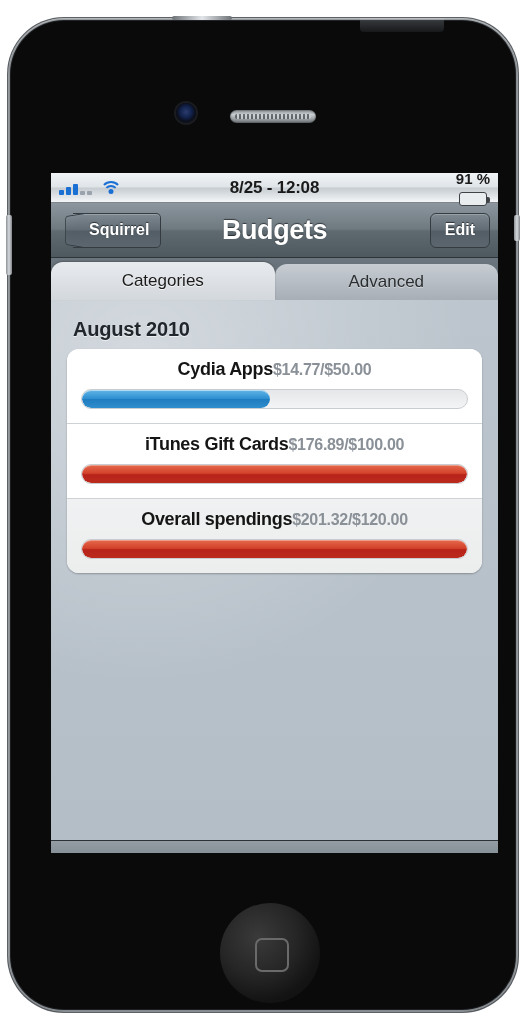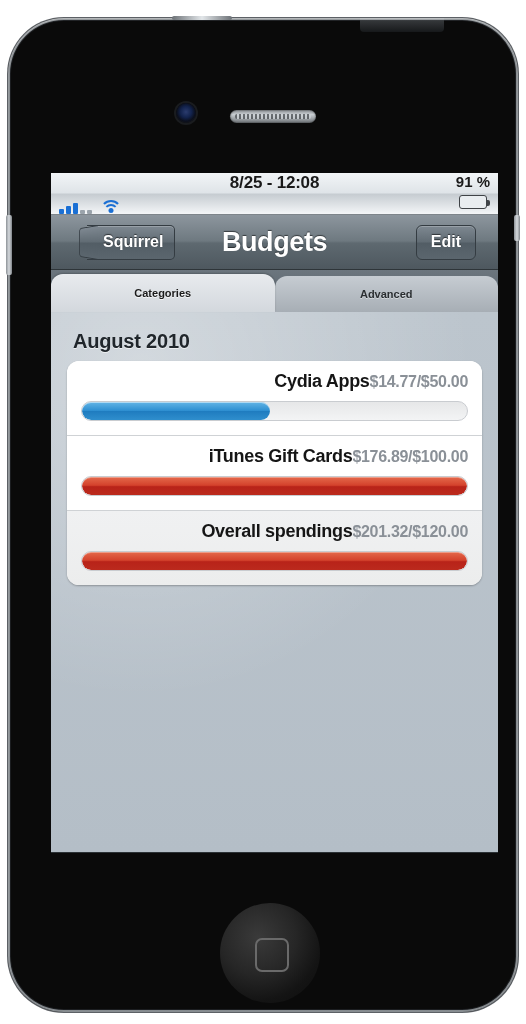--- a/index.html
+++ b/index.html
@@ -126,24 +126,25 @@
     top: 155px;
     width: 447px;
     height: 680px;
     background: #b7c0c8;
     overflow: hidden;
   }
 
   
   .statusbar {
     position: relative;
-    height: 42px;
+    height: 30px;
     background: linear-gradient(180deg,#f2f5f7 0%, #dfe4e8 48%, #c6ccd1 52%, #f4f6f8 100%);
     border-bottom: 1px solid #7e858b;
     display: flex;
+    align-items: center;
     padding: 0 8px;
     box-sizing: border-box;
   }
   .sb-left { display: flex; align-items: flex-end; gap: 9px; }
   .signal { display: flex; align-items: flex-end; gap: 2px; height: 14px; }
   .signal i {
     display: block;
     width: 5px;
     border-radius: 1px;
     background: #1a6fd4;
@@ -212,21 +213,21 @@
   }
 
   
   .navbar {
     position: relative;
     height: 55px;
     background: linear-gradient(180deg,#8d969e 0%, #6e7980 48%, #5e6970 52%, #4e585f 100%);
     border-bottom: 1px solid #2e3539;
     display: flex;
     align-items: center;
-    padding: 0 22px;
+    padding: 0 8px;
     box-sizing: border-box;
   }
   .nav-title {
     position: absolute;
     left: 0; right: 0;
     text-align: center;
     font-size: 27px;
     font-weight: bold;
     color: #ffffff;
     text-shadow: 0 -1px 1px rgba(0,0,0,.55);
@@ -289,22 +290,22 @@
     display: flex;
     align-items: flex-end;
   }
   .tab {
     position: relative;
     height: 36px;
     flex: 1;
     display: flex;
     align-items: center;
     justify-content: center;
-    font-size: 11px;
-    font-weight: bold;
+    font-size: 17px;
+    font-weight: normal;
     border-radius: 12px 12px 0 0;
     box-sizing: border-box;
   }
   .tab.active {
     background: linear-gradient(180deg,#e8ebee,#d3d8dd);
     color: #1b1b1b;
     text-shadow: 0 1px 0 rgba(255,255,255,.7);
     z-index: 3;
     height: 38px;
     box-shadow: 0 -1px 2px rgba(0,0,0,.2);
@@ -346,21 +347,21 @@
     border-bottom: 1px solid #cfd2d5;
   }
   .budget-row.muted {
     background: linear-gradient(180deg,#f0f1f2,#eceded);
     border-bottom: none;
   }
   .budget-row:last-child { border-bottom: none; }
   .row-head {
     display: flex;
     align-items: baseline;
-    justify-content: flex-end;
+    justify-content: center;
     margin-bottom: 9px;
   }
   .row-name {
     font-size: 18px;
     font-weight: bold;
     color: #151515;
     letter-spacing: -0.3px;
   }
   .row-amount {
     font-size: 16px;

